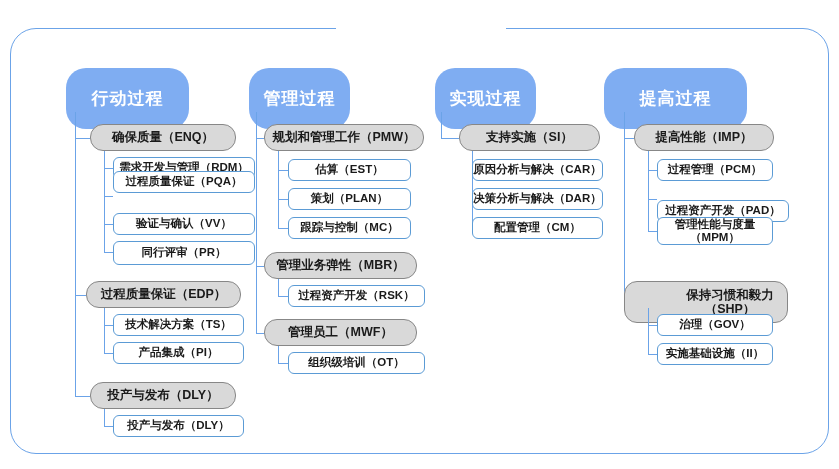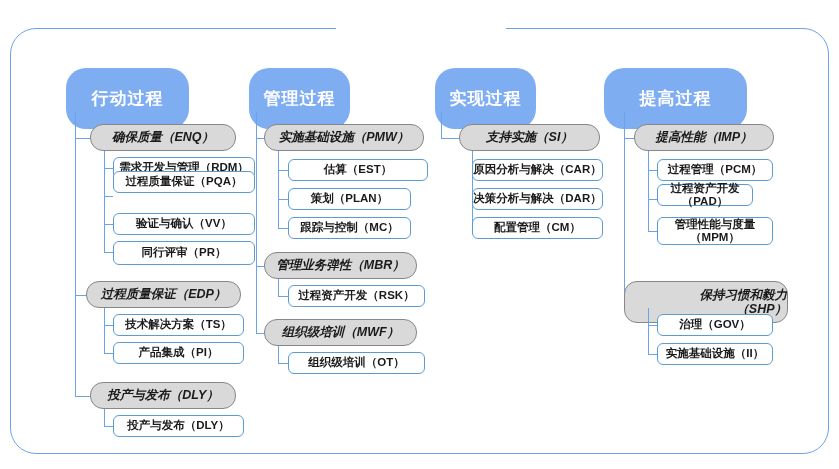--- a/index.html
+++ b/index.html
@@ -52,23 +52,22 @@
   
   .grp{
     position:absolute;
     background:#d9d9d9;
     border:1.2px solid #878787;
     border-radius:13px;
     display:flex;align-items:center;justify-content:center;
     color:#1a1a1a;
     font-size:12.5px;font-weight:bold;
     box-sizing:border-box;
-    text-align:right;
+    text-align:center;
     line-height:1.15;
-    font-style:italic;
   }
 
   
   .leaf{
     position:absolute;
     background:#ffffff;
     border:1.2px solid #5b9bd5;
     border-radius:6px;
     display:flex;align-items:center;justify-content:center;
     color:#1a1a1a;
@@ -111,35 +110,35 @@
       <div class="ln h" style="left:104px;top:353px;width:9px;"></div>
       <div class="leaf" style="left:113px;top:342px;width:131px;height:22px;">产品集成（PI）</div>
       <div class="ln h" style="left:75px;top:395.5px;width:15px;"></div>
       <div class="grp" style="left:90px;top:382px;width:146px;height:27px;">投产与发布（DLY）</div>
       <div class="ln v" style="left:104px;top:409px;height:17px;"></div>
       <div class="ln h" style="left:104px;top:426px;width:9px;"></div>
       <div class="leaf" style="left:113px;top:415px;width:131px;height:22px;">投产与发布（DLY）</div>
       <div class="col-head" style="left:249px;top:68px;width:101px;">管理过程</div>
       <div class="ln v" style="left:256px;top:112px;height:220.5px;"></div>
       <div class="ln h" style="left:256px;top:137.5px;width:8px;"></div>
-      <div class="grp" style="left:264px;top:124px;width:160px;height:27px;">实施基础设施（PMW）</div>
+      <div class="grp" style="left:264px;top:124px;width:160px;height:27px;">规划和管理工作（PMW）</div>
       <div class="ln v" style="left:278px;top:151px;height:77px;"></div>
       <div class="ln h" style="left:278px;top:170px;width:10px;"></div>
-      <div class="leaf" style="left:288px;top:159px;width:140px;height:22px;">估算（EST）</div>
+      <div class="leaf" style="left:288px;top:159px;width:123px;height:22px;">估算（EST）</div>
       <div class="ln h" style="left:278px;top:199px;width:10px;"></div>
       <div class="leaf" style="left:288px;top:188px;width:123px;height:22px;">策划（PLAN）</div>
       <div class="ln h" style="left:278px;top:228px;width:10px;"></div>
       <div class="leaf" style="left:288px;top:217px;width:123px;height:22px;">跟踪与控制（MC）</div>
       <div class="ln h" style="left:256px;top:265.5px;width:8px;"></div>
       <div class="grp" style="left:264px;top:252px;width:153px;height:27px;">管理业务弹性（MBR）</div>
       <div class="ln v" style="left:278px;top:279px;height:17px;"></div>
       <div class="ln h" style="left:278px;top:296px;width:10px;"></div>
       <div class="leaf" style="left:288px;top:285px;width:137px;height:22px;">过程资产开发（RSK）</div>
       <div class="ln h" style="left:256px;top:332.5px;width:8px;"></div>
-      <div class="grp" style="left:264px;top:319px;width:153px;height:27px;">组织级培训（MWF）</div>
+      <div class="grp" style="left:264px;top:319px;width:153px;height:27px;">管理员工（MWF）</div>
       <div class="ln v" style="left:278px;top:346px;height:17px;"></div>
       <div class="ln h" style="left:278px;top:363px;width:10px;"></div>
       <div class="leaf" style="left:288px;top:352px;width:137px;height:22px;">组织级培训（OT）</div>
       <div class="col-head" style="left:435px;top:68px;width:101px;">实现过程</div>
       <div class="ln v" style="left:441px;top:112px;height:25.5px;"></div>
       <div class="ln h" style="left:441px;top:137.5px;width:18px;"></div>
       <div class="grp" style="left:459px;top:124px;width:141px;height:27px;">支持实施（SI）</div>
       <div class="ln v" style="left:472px;top:151px;height:77px;"></div>
       <div class="ln h" style="left:472px;top:170px;width:0px;"></div>
       <div class="leaf" style="left:472px;top:159px;width:131px;height:22px;">原因分析与解决（CAR）</div>
@@ -148,21 +147,21 @@
       <div class="ln h" style="left:472px;top:228px;width:0px;"></div>
       <div class="leaf" style="left:472px;top:217px;width:131px;height:22px;">配置管理（CM）</div>
       <div class="col-head" style="left:604px;top:68px;width:143px;">提高过程</div>
       <div class="ln v" style="left:624px;top:112px;height:182.5px;"></div>
       <div class="ln h" style="left:624px;top:137.5px;width:10px;"></div>
       <div class="grp" style="left:634px;top:124px;width:140px;height:27px;">提高性能（IMP）</div>
       <div class="ln v" style="left:648px;top:151px;height:80px;"></div>
       <div class="ln h" style="left:648px;top:170px;width:9px;"></div>
       <div class="leaf" style="left:657px;top:159px;width:116px;height:22px;">过程管理（PCM）</div>
       <div class="ln h" style="left:648px;top:199px;width:9px;"></div>
-      <div class="leaf" style="left:657px;top:184px;width:96px;height:22px;text-align:center;">过程资产开发（PAD）</div>
+      <div class="leaf" style="left:657px;top:200px;width:132px;height:22px;text-align:center;">过程资产开发（PAD）</div>
       <div class="ln h" style="left:648px;top:231px;width:9px;"></div>
       <div class="leaf" style="left:657px;top:217px;width:116px;height:28px;">管理性能与度量<br>（MPM）</div>
       <div class="ln h" style="left:624px;top:294.5px;width:0px;"></div>
       <div class="grp" style="left:624px;top:281px;width:164px;height:42px;padding-left:48px;">保持习惯和毅力（SHP）</div>
       <div class="ln v" style="left:648px;top:308px;height:46px;"></div>
       <div class="ln h" style="left:648px;top:325px;width:9px;"></div>
       <div class="leaf" style="left:657px;top:314px;width:116px;height:22px;">治理（GOV）</div>
       <div class="ln h" style="left:648px;top:354px;width:9px;"></div>
       <div class="leaf" style="left:657px;top:343px;width:116px;height:22px;">实施基础设施（II）</div>
     </div>

